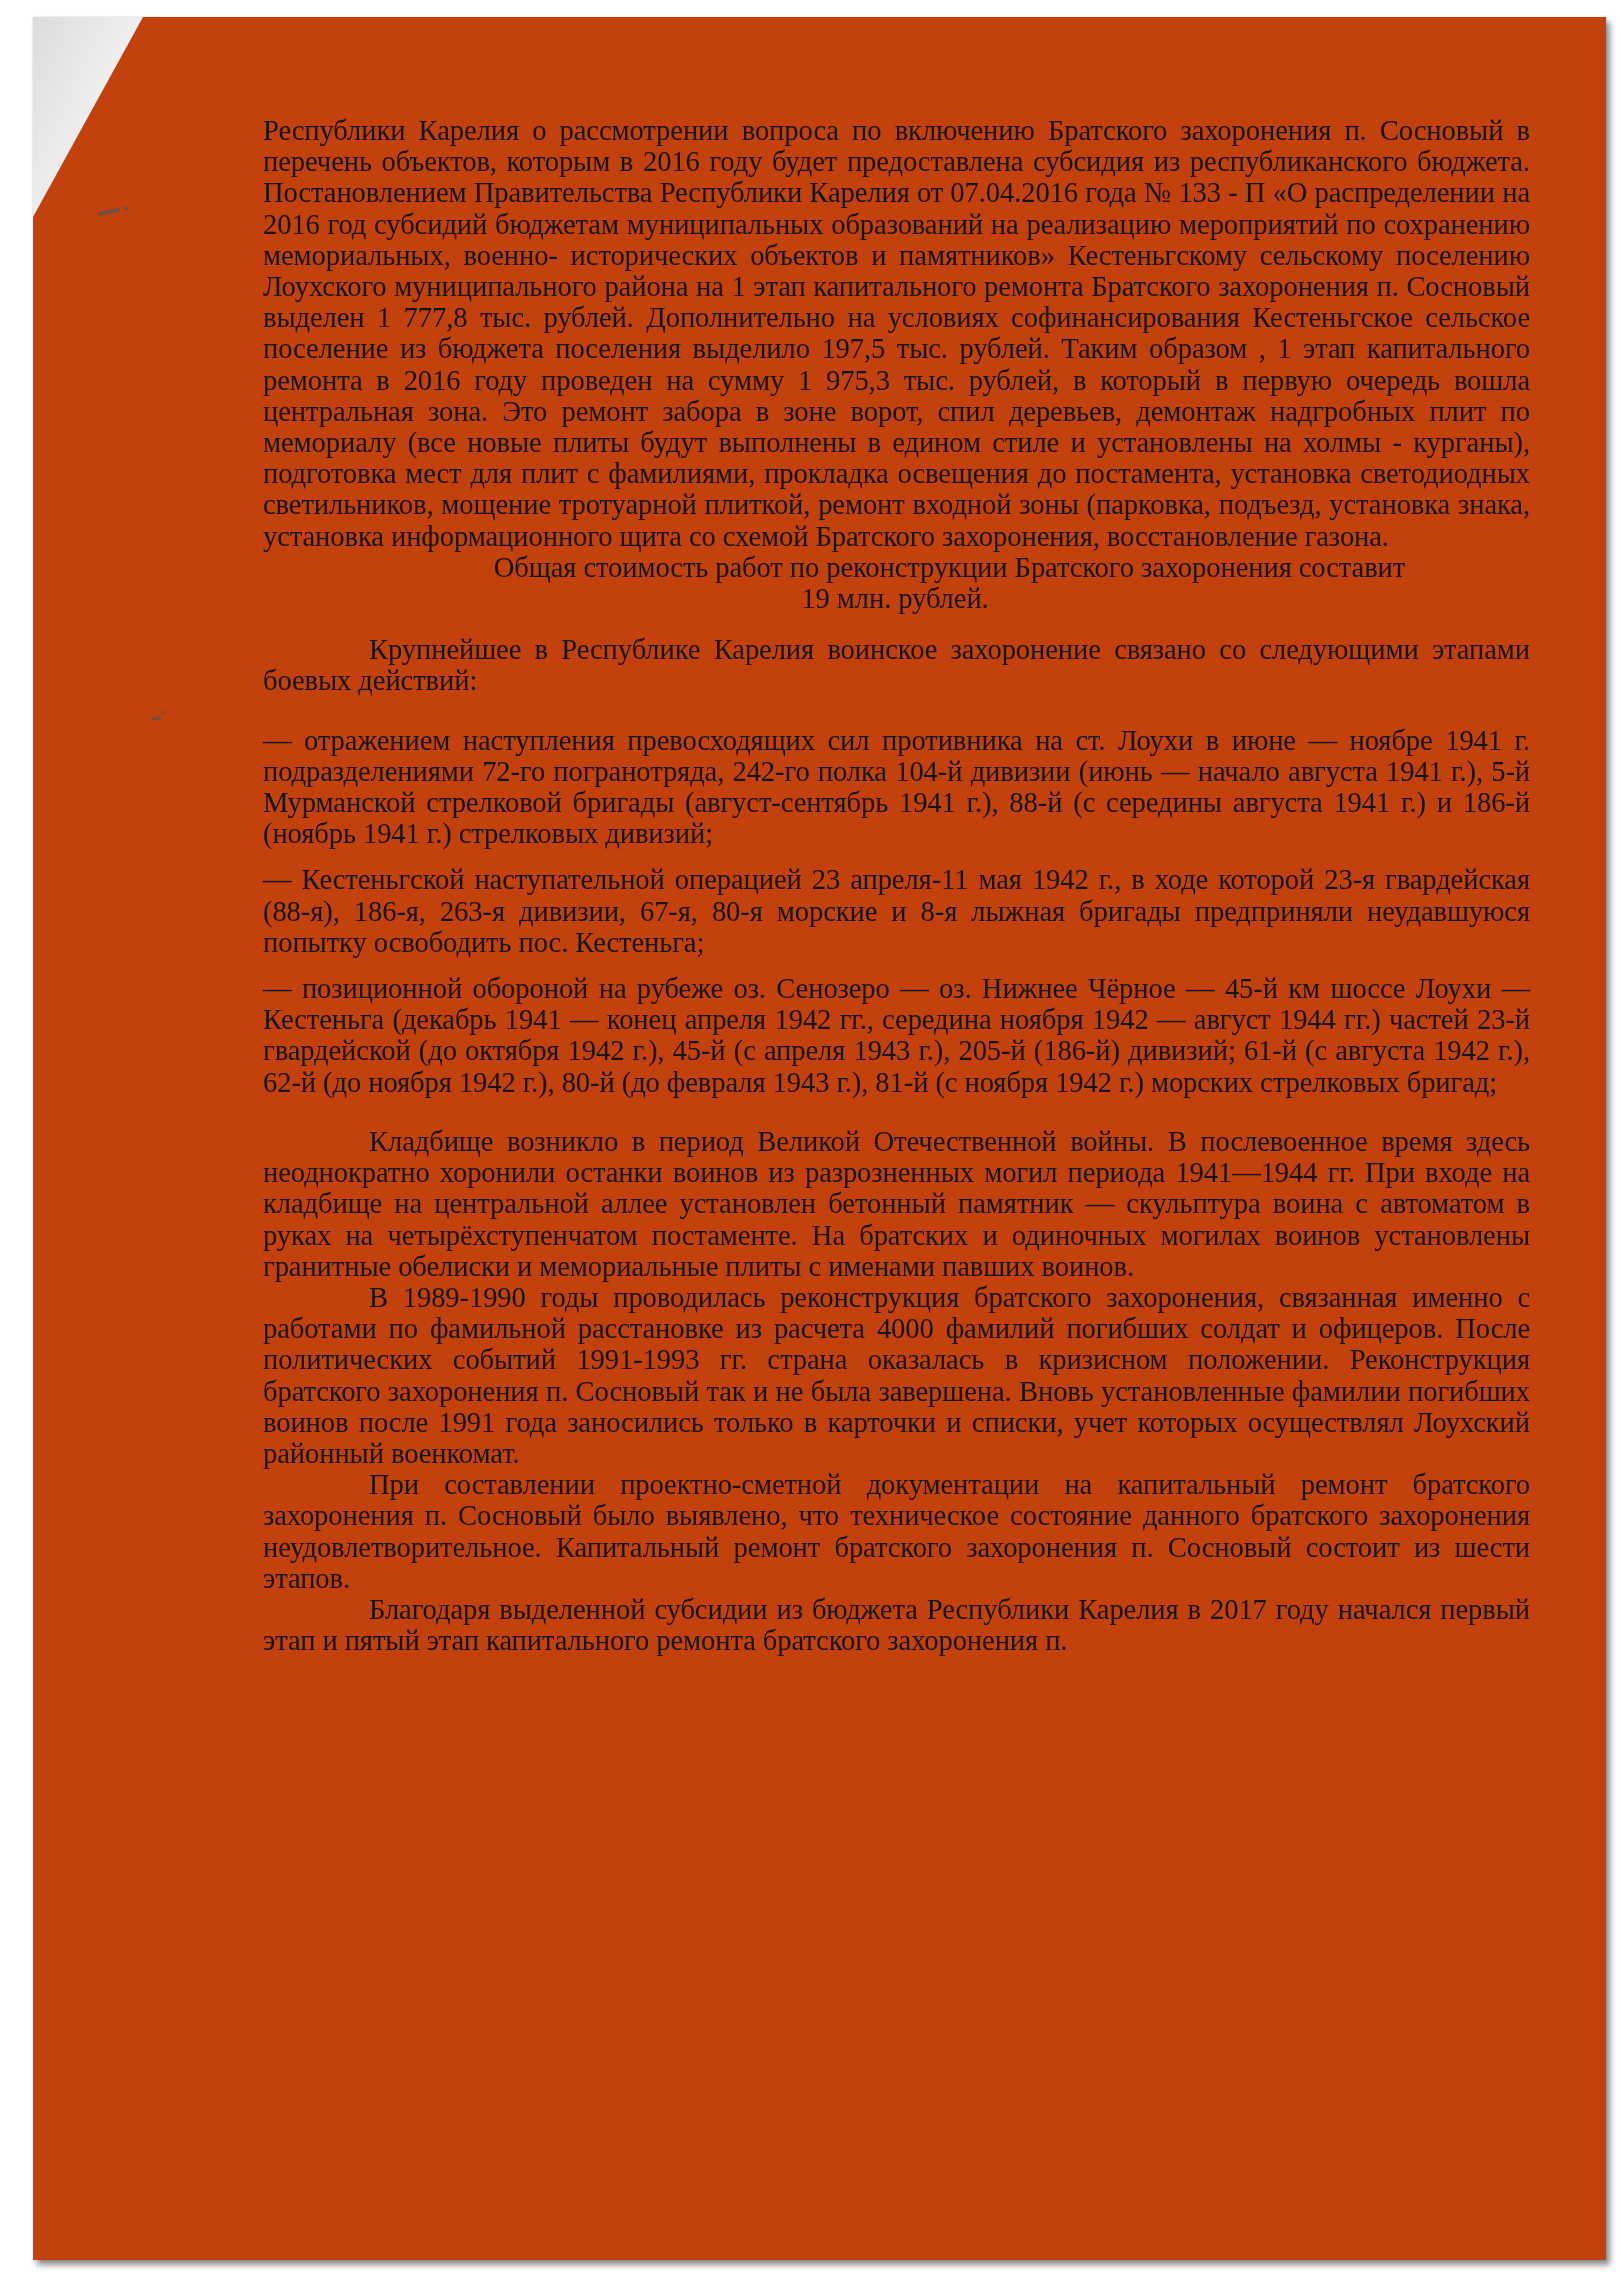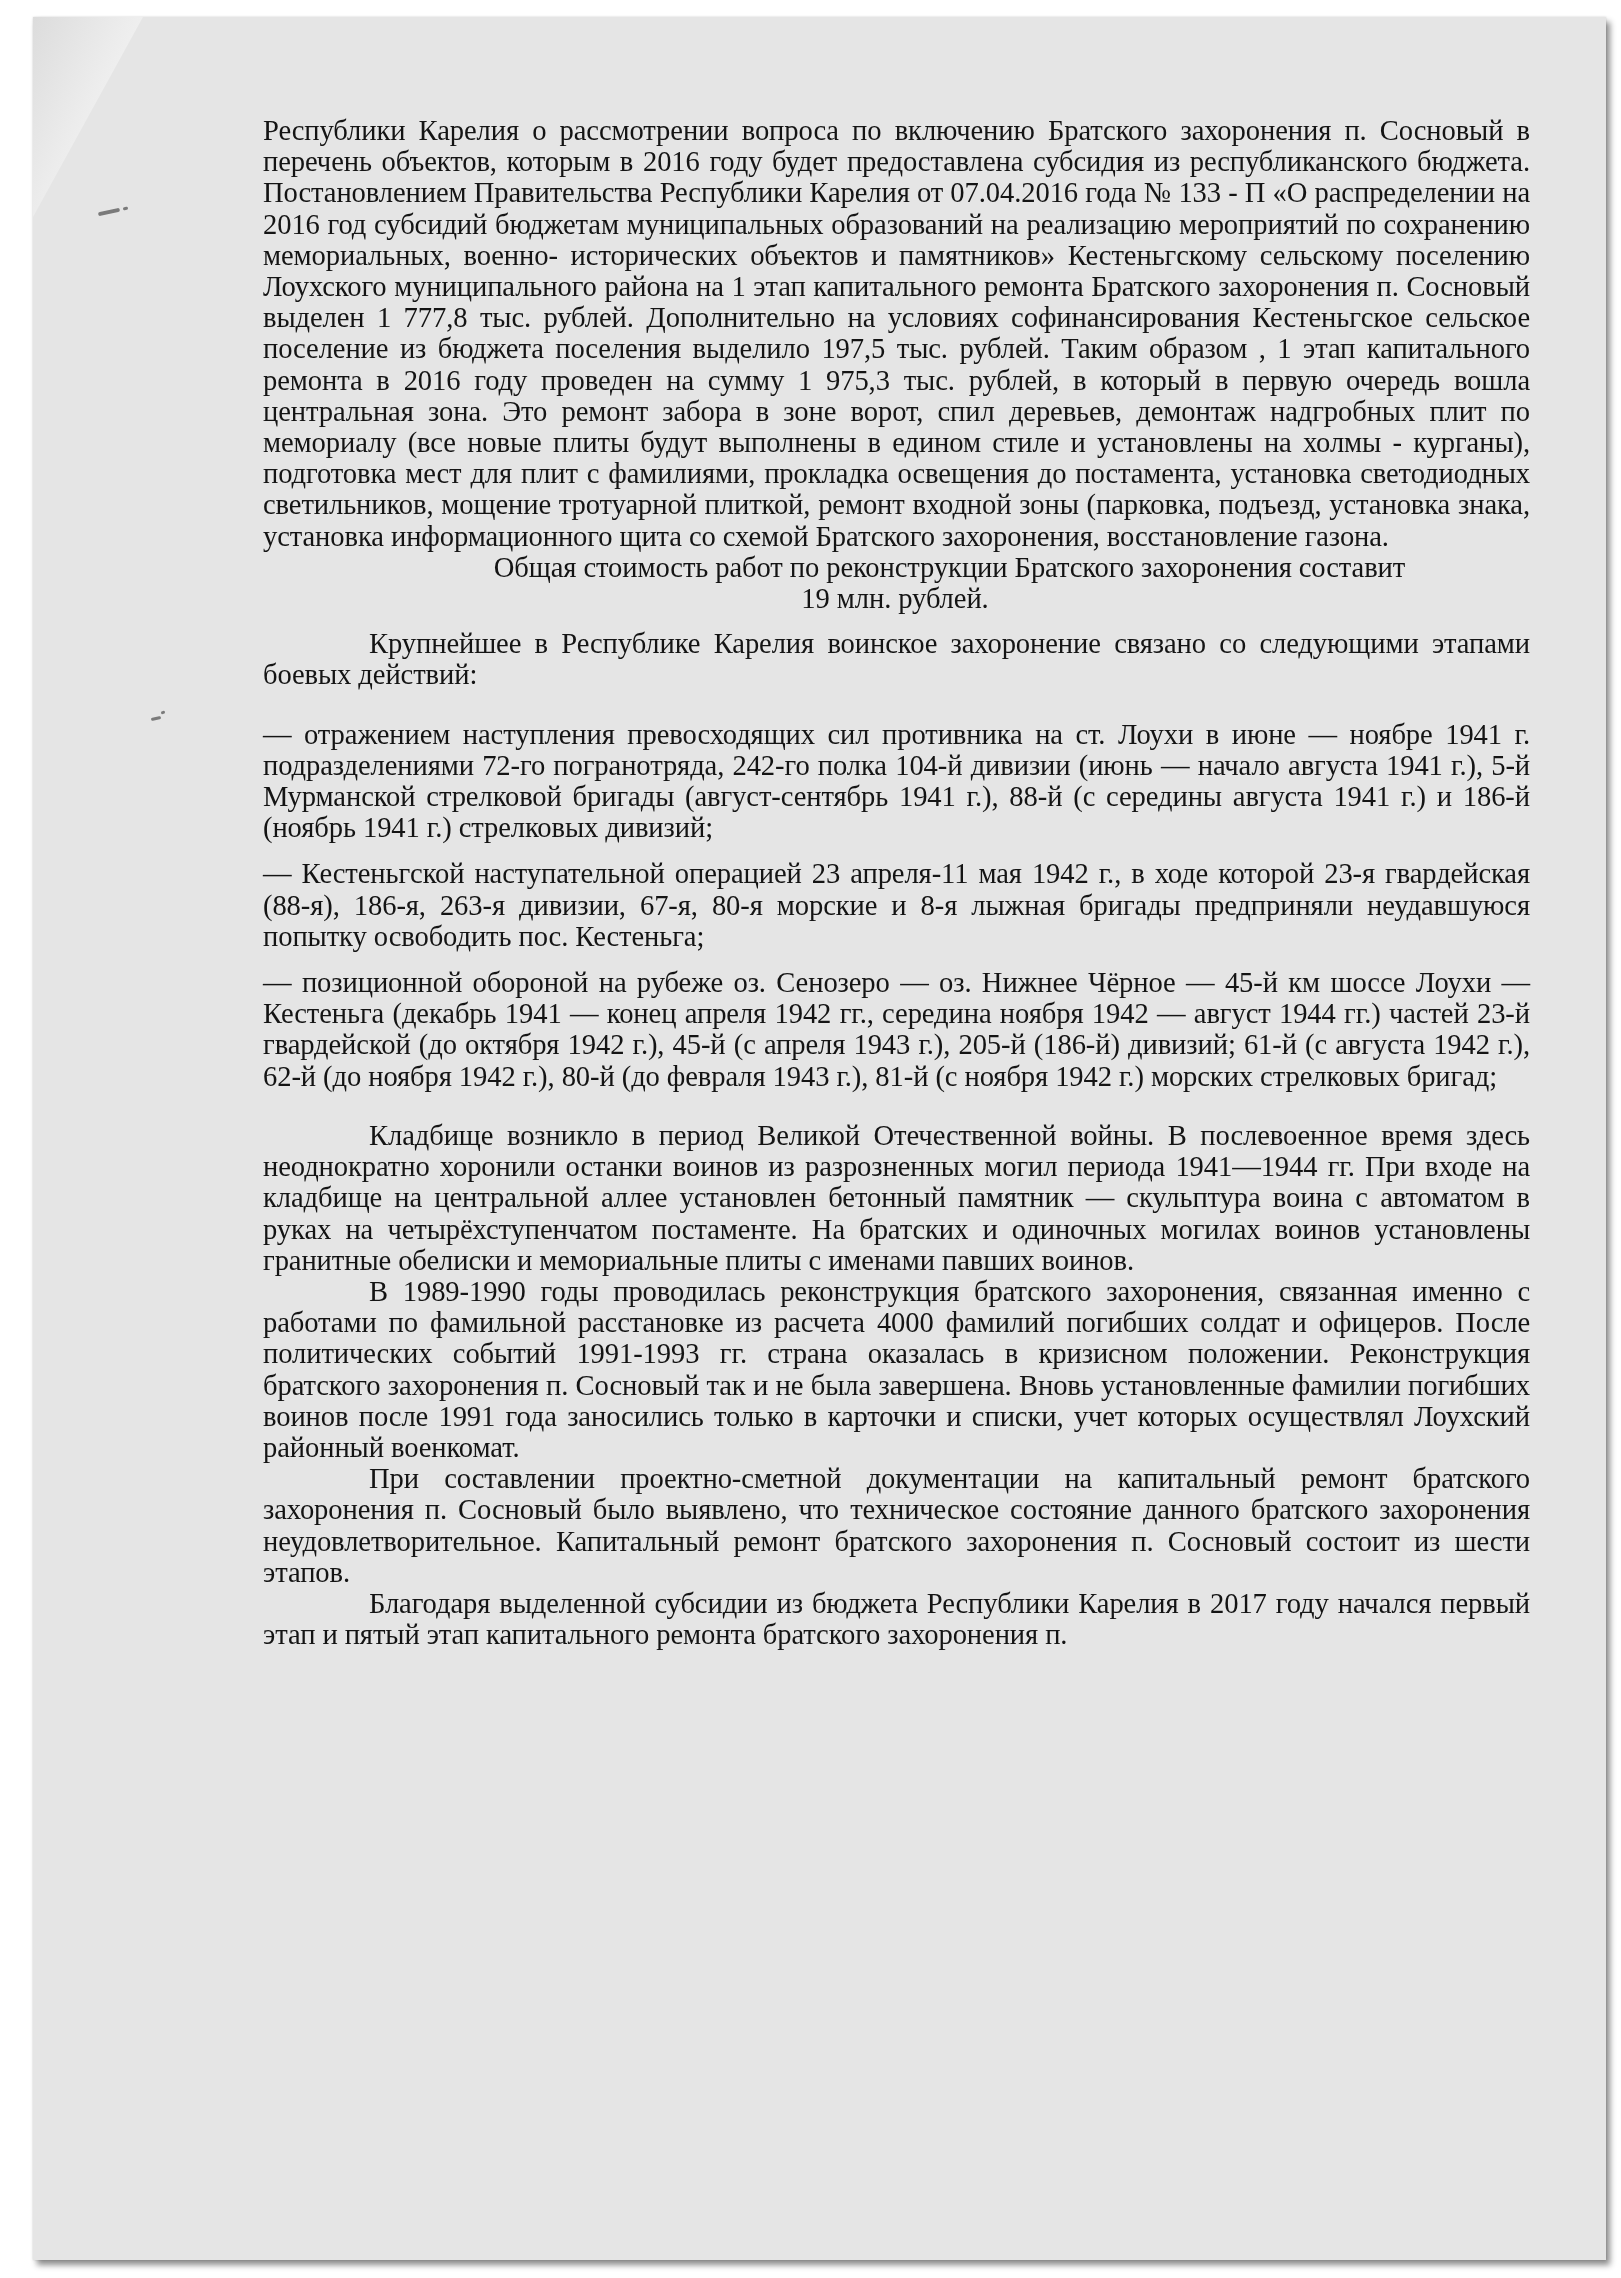--- a/index.html
+++ b/index.html
@@ -12,21 +12,21 @@
     height: 2278px;
     position: relative;
     overflow: hidden;
   }
   .page {
     position: absolute;
     left: 33px;
     top: 17px;
     width: 1573px;
     height: 2243px;
-    background: #e5e5e5;
+    background: #c2410c;
     box-shadow: 4px 5px 6px rgba(0,0,0,0.45), 0 0 2px rgba(0,0,0,0.15);
     overflow: hidden;
   }
   .corner-fold {
     position: absolute;
     left: 0;
     top: 0;
     width: 110px;
     height: 200px;
     background: linear-gradient(115deg, #dcdcdc 0%, #ececec 45%, #f4f4f4 70%);
@@ -84,21 +84,21 @@
   <div class="scan-mark m2b"></div>
 
   <div class="text">
     <p>Республики Карелия о рассмотрении вопроса по включению Братского захоронения п. Сосновый в перечень объектов, которым в 2016 году будет предоставлена субсидия из республиканского бюджета. Постановлением Правительства Республики Карелия от 07.04.2016 года № 133 - П «О распределении на 2016 год субсидий бюджетам муниципальных образований на реализацию мероприятий по сохранению мемориальных, военно- исторических объектов и памятников» Кестеньгскому сельскому поселению Лоухского муниципального района на 1 этап капитального ремонта Братского захоронения п. Сосновый выделен 1 777,8 тыс. рублей. Дополнительно на условиях софинансирования Кестеньгское сельское поселение из бюджета поселения выделило 197,5 тыс. рублей. Таким образом , 1 этап капитального ремонта в 2016 году  проведен на сумму 1 975,3 тыс. рублей, в который в первую очередь вошла центральная зона. Это ремонт забора в зоне ворот, спил деревьев, демонтаж надгробных плит по мемориалу (все новые плиты будут выполнены в едином стиле и установлены на холмы - курганы), подготовка мест для плит с фамилиями, прокладка освещения до постамента, установка светодиодных светильников, мощение тротуарной плиткой, ремонт входной зоны (парковка, подъезд, установка знака, установка информационного щита со схемой Братского захоронения, восстановление газона.</p>
 
     <p class="indent last-line-left">
       <span>Общая стоимость работ по реконструкции Братского захоронения  составит</span>
     </p>
     <p class="last-line-left" style="margin-left:-3px">19 млн. рублей.</p>
 
-    <p class="indent" style="margin-top:14px">Крупнейшее в Республике Карелия воинское захоронение связано со следующими этапами боевых действий:</p>
+    <p class="indent" style="margin-top:20px">Крупнейшее в Республике Карелия воинское захоронение связано со следующими этапами боевых действий:</p>
 
     <p class="list-item gap-before-lg">— отражением наступления превосходящих сил противника на ст. Лоухи в июне — ноябре 1941 г. подразделениями 72-го погранотряда, 242-го полка 104-й дивизии (июнь — начало августа 1941 г.), 5-й Мурманской стрелковой бригады (август-сентябрь 1941 г.), 88-й (с середины августа 1941 г.) и 186-й (ноябрь 1941 г.) стрелковых дивизий;</p>
     <p class="list-item">— Кестеньгской наступательной операцией 23 апреля-11 мая 1942 г., в ходе которой 23-я гвардейская (88-я), 186-я, 263-я дивизии, 67-я, 80-я морские и 8-я лыжная бригады предприняли неудавшуюся попытку освободить пос. Кестеньга;</p>
     <p class="list-item">— позиционной обороной на рубеже оз. Сенозеро — оз. Нижнее Чёрное — 45-й км шоссе Лоухи — Кестеньга (декабрь 1941 — конец апреля 1942 гг., середина ноября 1942 — август 1944 гг.) частей 23-й гвардейской (до октября 1942 г.), 45-й (с апреля 1943 г.), 205-й (186-й) дивизий; 61-й (с августа 1942 г.), 62-й (до ноября 1942 г.), 80-й (до февраля 1943 г.), 81-й (с ноября 1942 г.) морских стрелковых бригад;</p>
 
     <p class="indent gap-before-lg">Кладбище возникло в период Великой Отечественной войны. В послевоенное время здесь неоднократно хоронили останки воинов из разрозненных могил периода 1941—1944 гг. При входе на кладбище на центральной аллее установлен бетонный памятник — скульптура воина с автоматом в руках на четырёхступенчатом постаменте. На братских и одиночных могилах воинов установлены гранитные обелиски и мемориальные плиты с именами павших воинов.</p>
     <p class="indent">В 1989-1990 годы проводилась реконструкция братского захоронения, связанная именно с работами по  фамильной расстановке из расчета 4000  фамилий погибших солдат и офицеров. После политических событий 1991-1993 гг. страна оказалась в кризисном положении. Реконструкция братского захоронения п. Сосновый так и не была завершена. Вновь установленные фамилии погибших воинов после 1991 года заносились только в карточки и списки, учет которых осуществлял Лоухский районный военкомат.</p>
     <p class="indent">При составлении проектно-сметной документации на капитальный ремонт братского захоронения п. Сосновый было выявлено, что техническое состояние данного братского захоронения неудовлетворительное. Капитальный ремонт братского захоронения п. Сосновый состоит из шести этапов.</p>
     <p class="indent">Благодаря выделенной субсидии из бюджета Республики Карелия в 2017 году начался первый этап и пятый этап капитального ремонта братского захоронения п.</p>
   </div>

